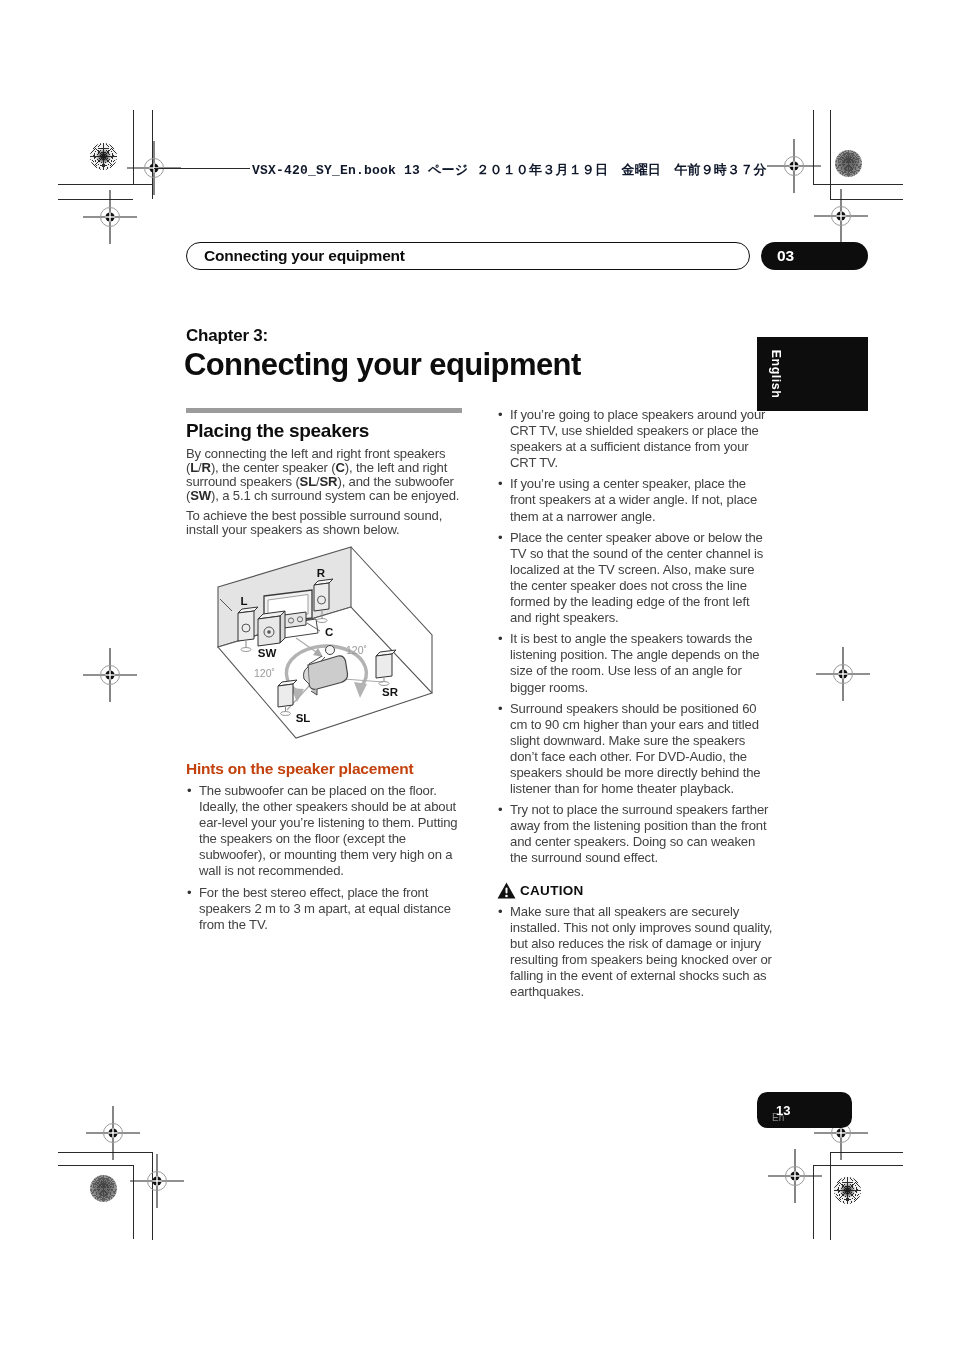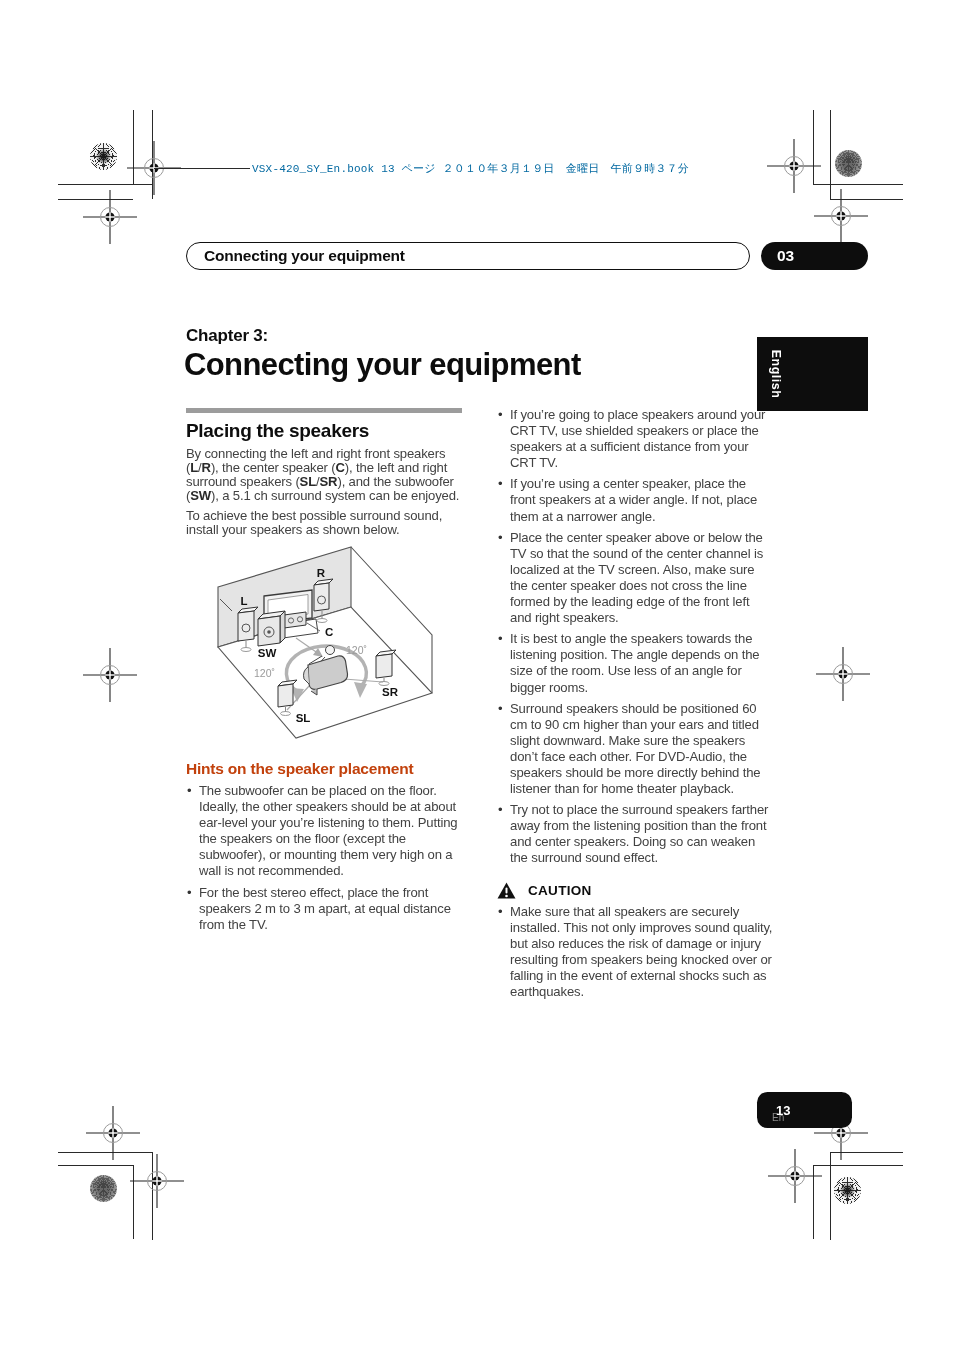--- a/index.html
+++ b/index.html
@@ -11,21 +11,21 @@
   .vline{width:1px;}
   .reg{position:absolute;width:60px;height:60px;margin-left:-30px;margin-top:-30px;}
   .burst{position:absolute;width:27px;height:27px;border-radius:50%;
          background:radial-gradient(circle,rgba(20,20,20,.75) 0 14%,rgba(20,20,20,0) 42%),
                     repeating-conic-gradient(#2e2e2e 0deg 1.6deg,#f2f2f2 1.6deg 6.4deg);}
   .halftone{position:absolute;width:27px;height:27px;border-radius:50%;
             background:radial-gradient(circle,rgba(0,0,0,.35) 0 30%,rgba(0,0,0,0) 70%),
                        repeating-conic-gradient(#6a6a6a 0deg 1.3deg,#9f9f9f 1.3deg 2.6deg);}
   
   .slug{position:absolute;left:252px;top:161px;font-family:"Liberation Mono",monospace;
-        font-size:11px;color:#0369a1;letter-spacing:.2px;white-space:nowrap;}
+        font-size:13px;color:#0f172a;letter-spacing:.2px;white-space:nowrap;font-weight:bold;}
   
   .header-bar{position:absolute;left:186px;top:242px;width:564px;height:28px;box-sizing:border-box;
               border:1.7px solid #0f0f0f;border-radius:14px;display:flex;align-items:center;padding-left:17px;background:#fff;}
   .header-bar .t{font-weight:bold;font-size:15.5px;color:#0d0d0d;letter-spacing:-.2px;}
   .badge03{position:absolute;left:761px;top:242px;width:107px;height:28px;box-sizing:border-box;background:#0d0d0d;
            border-radius:14px;display:flex;align-items:center;padding-left:16px;color:#fff;font-weight:bold;font-size:15.5px;}
   .lang-tab{position:absolute;left:757px;top:337px;width:111px;height:74px;background:#0d0d0d;}
   .lang-tab span{position:absolute;left:12px;top:50%;transform:translateY(-50%);writing-mode:vertical-rl;
                  color:#fff;font-size:12.5px;font-weight:bold;letter-spacing:.5px;}
   
@@ -36,21 +36,21 @@
   .col-right{position:absolute;left:497px;top:407px;width:276px;}
   .rule{height:5px;width:276px;background:#9c9c9c;margin:0 0 7px 0;}
   h2.section{font-size:19px;font-weight:bold;color:#0d0d0d;margin:0 0 5px 0;letter-spacing:-.3px;}
   h3.sub{font-size:15.5px;font-weight:bold;color:#c2410c;margin:12px 0 3px 0;letter-spacing:-.2px;}
   .body{font-size:13.1px;line-height:14px;letter-spacing:-.15px;color:#424242;margin:0 0 6px 0;}
   .body b{color:#2a2a2a;}
   .bl{display:flex;margin-top:5px;font-size:13.1px;line-height:16.1px;letter-spacing:-.15px;color:#424242;}
   .bl .dot{flex:none;width:12px;padding-left:1px;color:#333;}
   .diagram{margin:6px 0 0 18px;display:block;}
   
-  .caution-head{display:flex;align-items:center;gap:12px;margin-top:15px;}
+  .caution-head{display:flex;align-items:center;gap:4px;margin-top:15px;}
   .caution-head .ct{font-size:13.5px;font-weight:bold;color:#0d0d0d;letter-spacing:.3px;}
   
   .page-badge{position:absolute;left:757px;top:1092px;width:95px;height:36px;box-sizing:border-box;background:#0d0d0d;
               border-radius:10.5px;display:flex;align-items:center;padding-left:19px;color:#fff;font-weight:bold;font-size:13px;}
   .page-lang{position:absolute;left:772px;top:1112px;font-size:10px;color:#8a8a8a;}
   svg text{font-family:"Liberation Sans",sans-serif;}
 </style>
 </head>
 <body>
 

